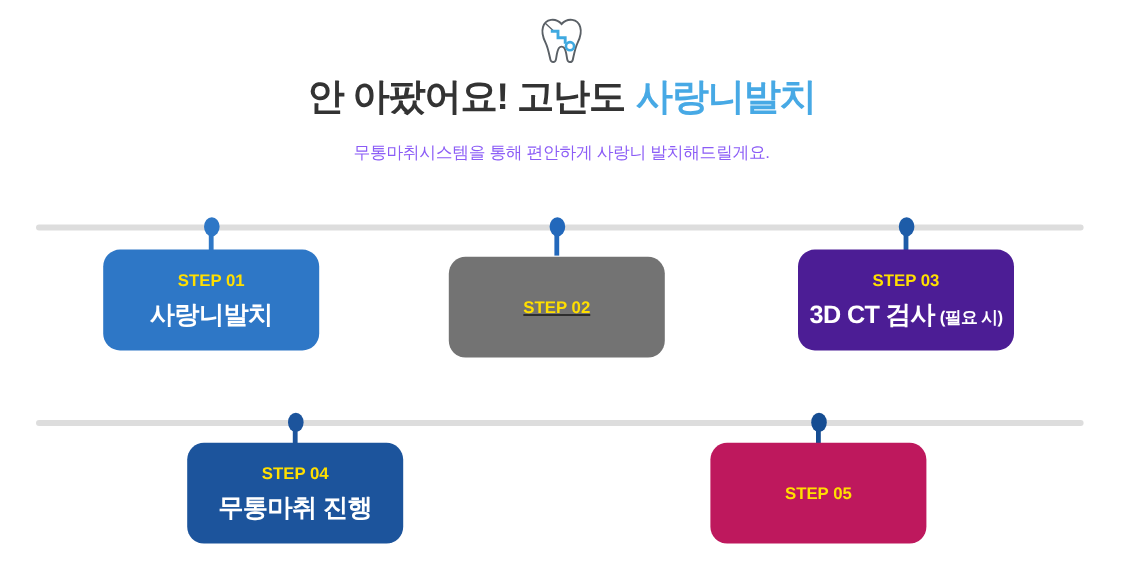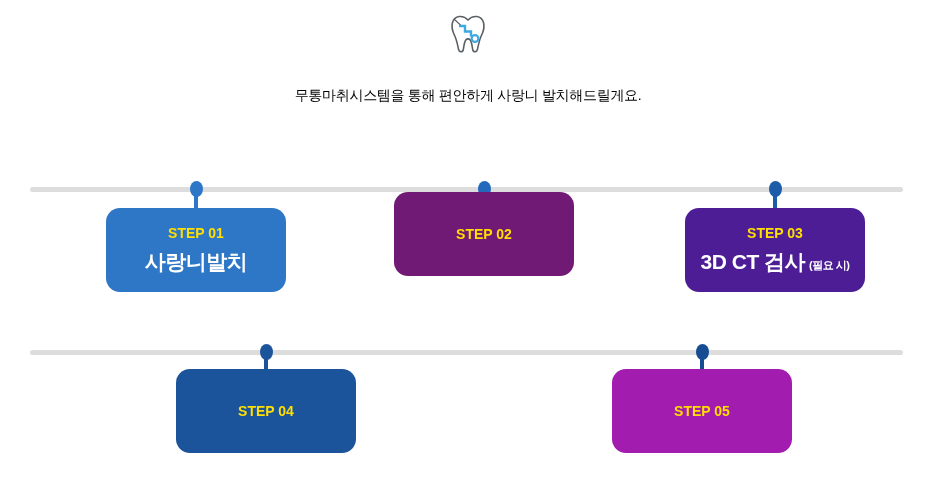--- a/index.html
+++ b/index.html
@@ -7,89 +7,91 @@
     width:936px;height:477px;position:relative;background:#ffffff;
     font-family:"Liberation Sans","DejaVu Sans",sans-serif;overflow:hidden;
   }
   .hero{position:absolute;top:0;left:0;width:936px;text-align:center;}
   .tooth-wrap{margin-top:12px;height:46px;}
   .page-title{
     margin:4px 0 0;font-size:31px;font-weight:700;color:#333333;
     letter-spacing:-1px;line-height:1.25;
   }
   .page-title .accent{color:#47a9e5;margin-left:9px;}
-  .subtitle{margin:29px 0 0;font-size:14px;color:#000000;letter-spacing:-0.3px;}
+  .subtitle{margin:18px 0 0;font-size:14px;color:#8b5cf6;letter-spacing:-0.3px;}
   .tl-line{position:absolute;left:30px;width:873px;height:5px;background:#dddddd;border-radius:3px;}
   #line-row1{top:187px;}
   #line-row2{top:350px;}
-  .node{position:absolute;width:180px;margin-left:20px;}
+  .node{position:absolute;width:180px;}
   .node .dot{
     position:absolute;top:0;left:50%;margin-left:-6.5px;
     width:13px;height:16px;border-radius:50%;z-index:2;
   }
   .node .stem{
     position:absolute;top:8px;left:50%;margin-left:-2px;
     width:4px;z-index:1;
   }
   .node .box{
     position:absolute;left:0;width:180px;height:84px;border-radius:14px;
     display:flex;flex-direction:column;align-items:center;justify-content:center;
     gap:7px;z-index:3;box-sizing:border-box;
   }
   .s-label{font-size:14px;font-weight:700;color:#ffdf00;letter-spacing:0;}
   .s-title{font-size:21px;font-weight:700;color:#ffffff;letter-spacing:-0.5px;white-space:nowrap;}
-  .s-note{font-size:11px;font-weight:700;margin-left:4px;}
+  .s-note{font-size:14px;font-weight:700;margin-left:4px;}
 </style>
 </head>
 <body>
 
 <div class="hero">
   <div class="tooth-wrap">
     <svg width="48" height="46" viewBox="0 0 48 46" aria-hidden="true">
       <path d="M24 8 C19 2.5 10.5 3.5 8.5 10.5 C7 15.5 8.6 19.5 10.6 23.5 C12.6 27.5 13.6 33 14.6 37.5 C15.3 40.4 18.7 40.5 19.3 37.5 C19.9 34.3 20.2 30.2 21.8 28 C22.9 26.5 25.1 26.5 26.2 28 C27.8 30.2 28.1 34.3 28.7 37.5 C29.3 40.5 32.7 40.4 33.4 37.5 C34.4 33 35.4 27.5 37.4 23.5 C39.4 19.5 41 15.5 39.5 10.5 C37.5 3.5 29 2.5 24 8 Z" fill="#ffffff" stroke="#5a6066" stroke-width="1.6"></path>
       <line x1="10" y1="7" x2="18" y2="14.5" stroke="#5a6066" stroke-width="1.1"></line>
       <polyline points="15,14 21,14 21,19.5 27,19.5 27,24.5" fill="none" stroke="#3fa9e0" stroke-width="2.4"></polyline>
       <circle cx="31" cy="26.5" r="3.4" fill="#ffffff" stroke="#3fa9e0" stroke-width="2.2"></circle>
     </svg>
   </div>
+  <h1 class="page-title"><span>안 아팠어요! 고난도</span><span class="accent">사랑니발치</span></h1>
   <p class="subtitle">무통마취시스템을 통해 편안하게 사랑니 발치해드릴게요.</p>
 </div>
 
 <div class="tl-line" id="line-row1"></div>
 <div class="tl-line" id="line-row2"></div>
 
 <div class="node" style="left: 86px; top: 181px; height: 111px;">
     <div class="stem" style="background: rgb(46, 119, 198); height: 24px;"></div>
     <div class="dot" style="background: rgb(46, 119, 198);"></div>
     <div class="box" style="background: rgb(46, 119, 198); top: 27px;">
       <div class="s-label">STEP 01</div>
       <div class="s-title"><span class="s-text">사랑니발치</span></div>
     </div>
   </div>
 <div class="node" style="left: 374px; top: 181px; height: 111px;">
     <div class="stem" style="background: rgb(34, 104, 187); height: 24px;"></div>
     <div class="dot" style="background: rgb(34, 104, 187);"></div>
-    <div class="box" style="background: #701a75; top: 11px;">
+    <div class="box" style="background: #737373; top: 33px; text-decoration: underline;">
       <div class="s-label">STEP 02</div>
     </div>
   </div>
 <div class="node" style="left: 665px; top: 181px; height: 111px;">
     <div class="stem" style="background: rgb(29, 92, 168); height: 24px;"></div>
     <div class="dot" style="background: rgb(29, 92, 168);"></div>
     <div class="box" style="background: #4c1d95; top: 27px;">
       <div class="s-label">STEP 03</div>
       <div class="s-title"><span class="s-text">3D CT 검사</span><span class="s-note">(필요 시)</span></div>
     </div>
   </div>
 <div class="node" style="left: 156px; top: 344px; height: 109px;">
     <div class="stem" style="background: rgb(28, 84, 156); height: 22px;"></div>
     <div class="dot" style="background: rgb(28, 84, 156);"></div>
     <div class="box" style="background: rgb(28, 84, 156); top: 25px;">
       <div class="s-label">STEP 04</div>
+      <div class="s-title"><span class="s-text">무통마취 진행</span></div>
     </div>
   </div>
 <div class="node" style="left: 592px; top: 344px; height: 109px;">
     <div class="stem" style="background: rgb(22, 77, 146); height: 22px;"></div>
     <div class="dot" style="background: rgb(22, 77, 146);"></div>
-    <div class="box" style="background: #a21caf; top: 25px;">
+    <div class="box" style="background: #be185d; top: 25px;">
       <div class="s-label">STEP 05</div>
     </div>
   </div>
 
 </body></html>

